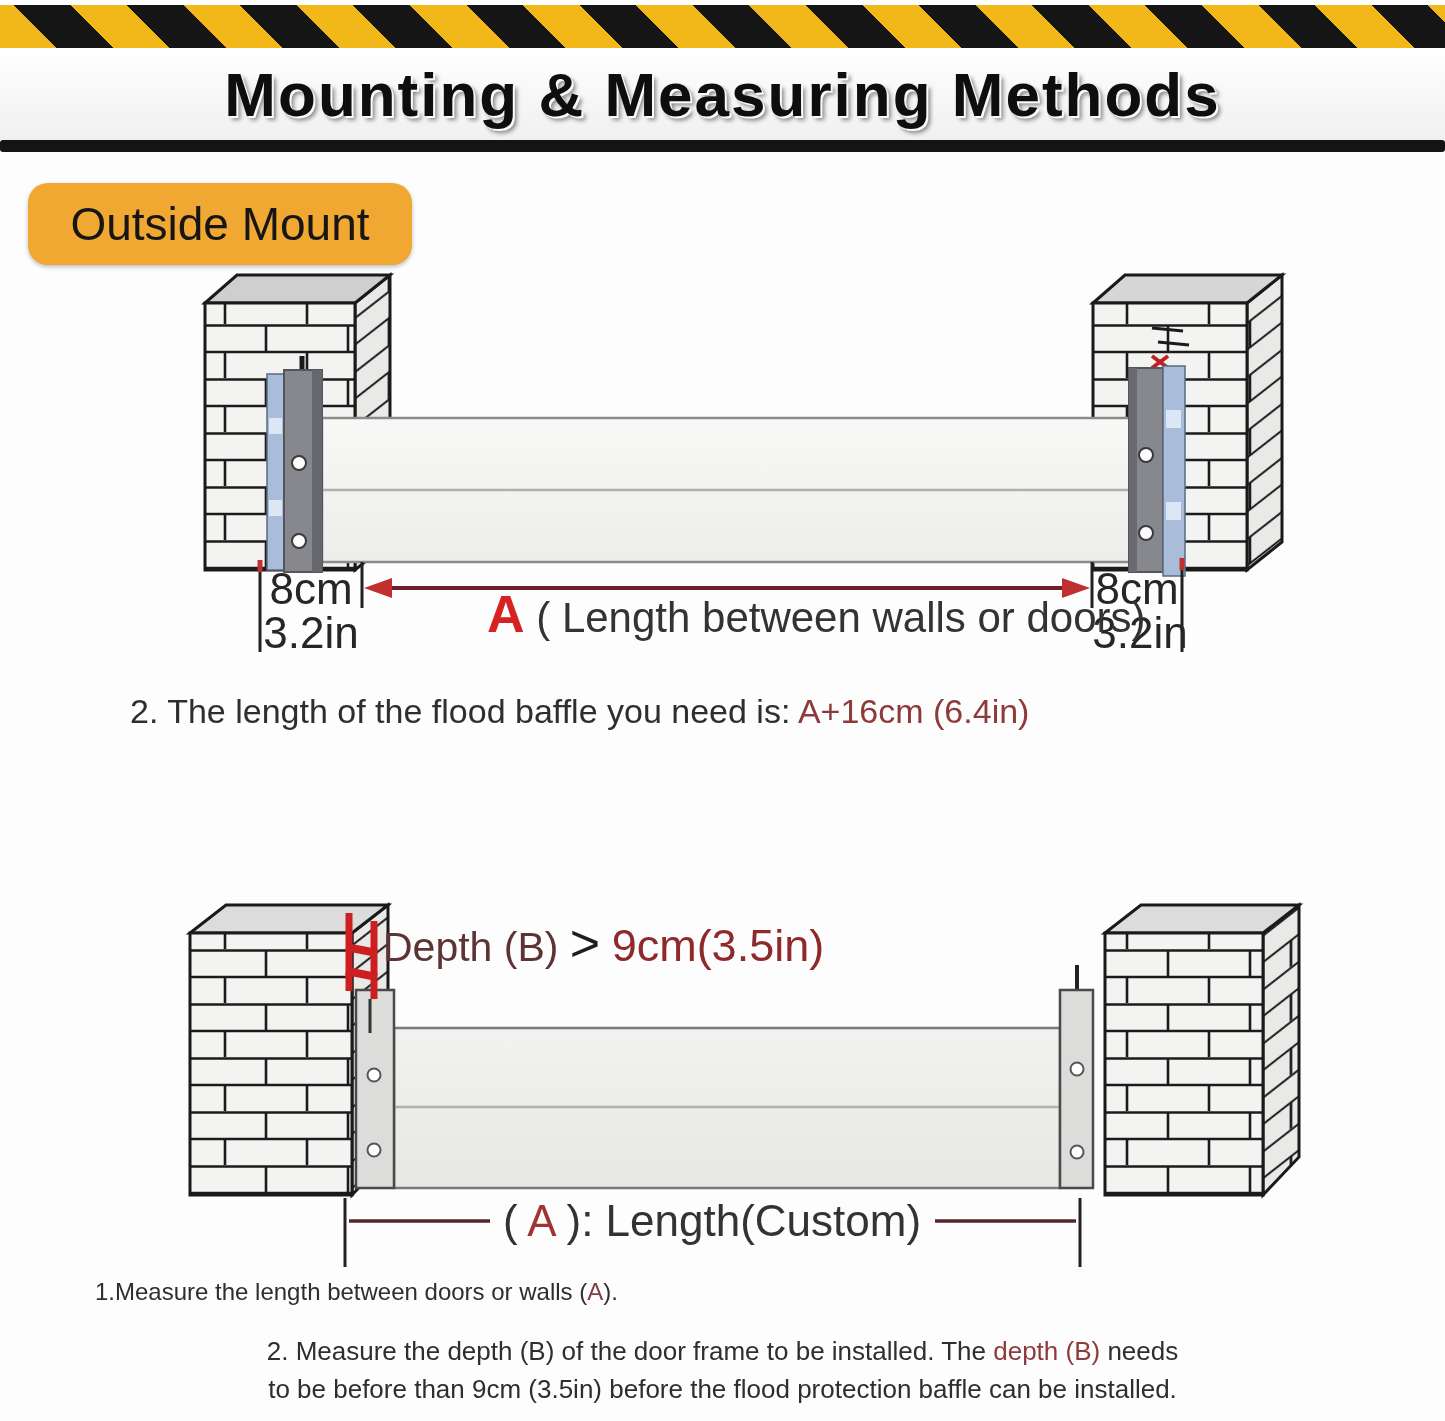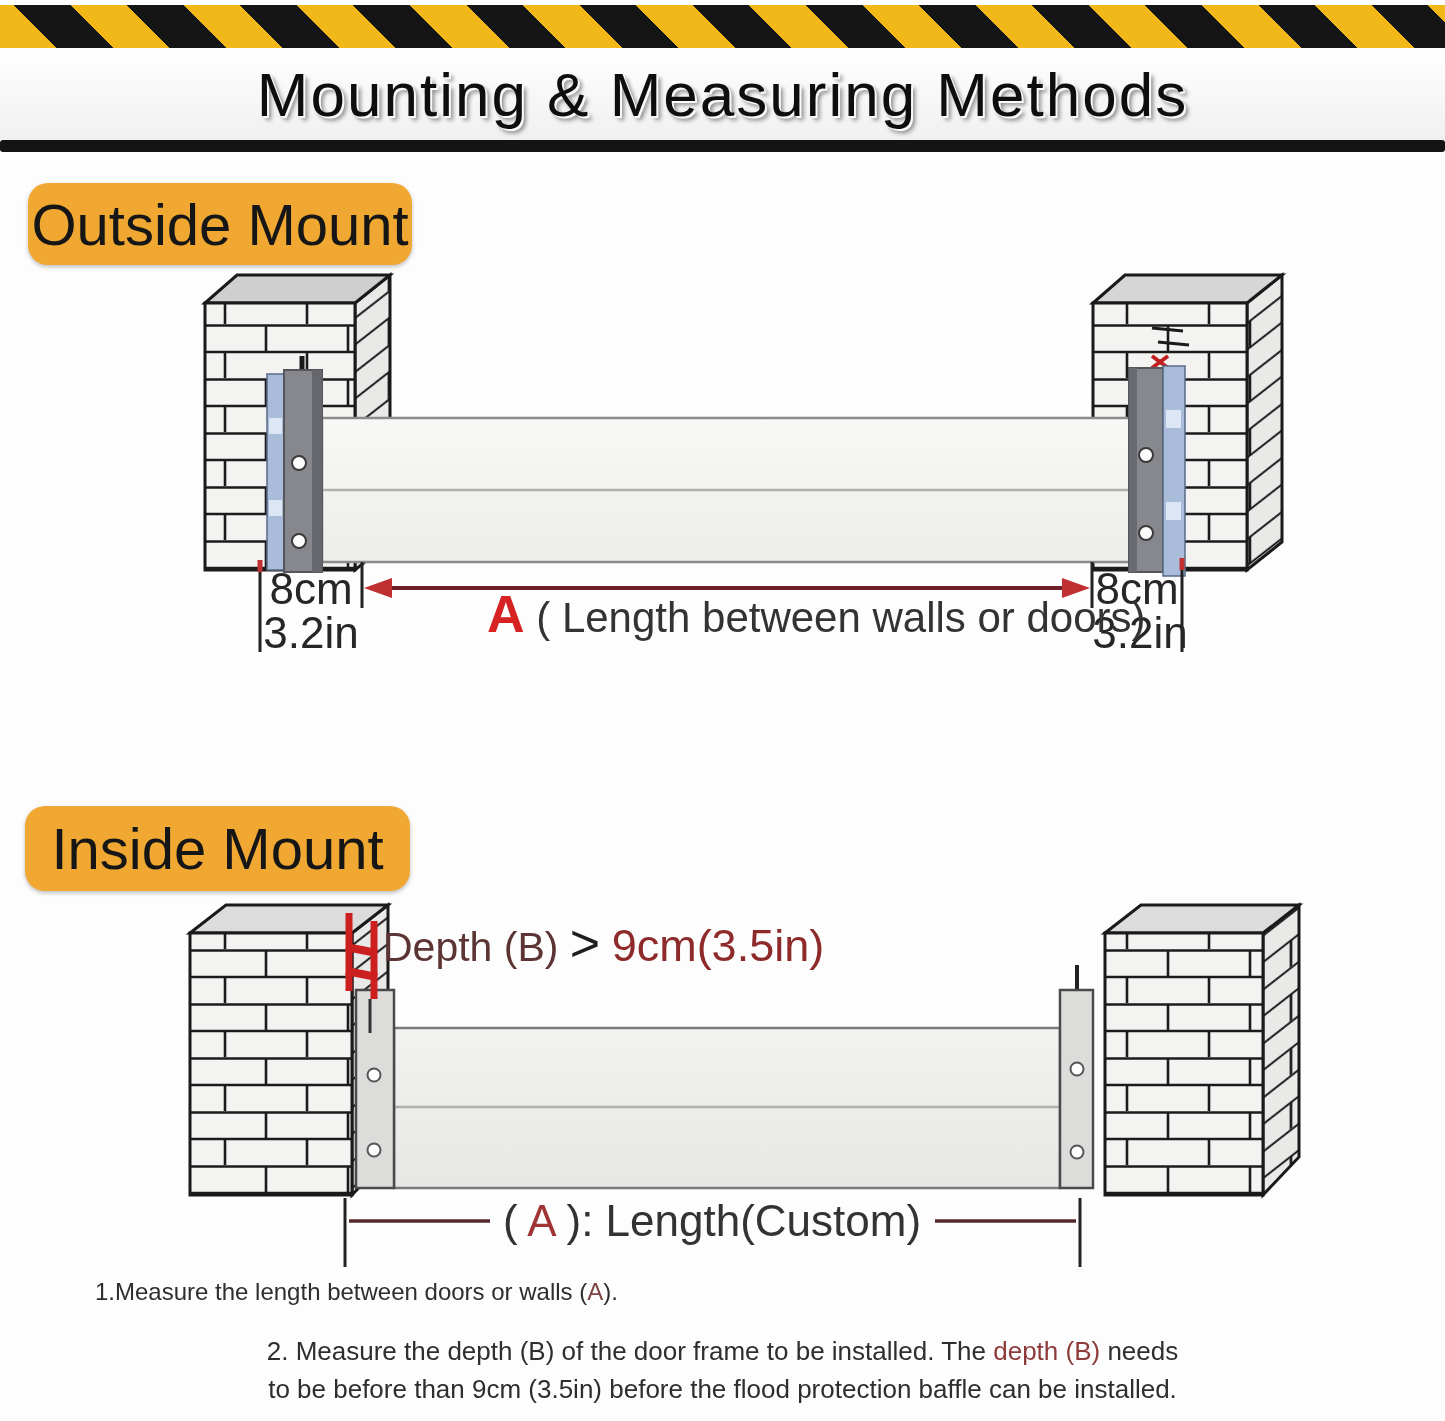--- a/index.html
+++ b/index.html
@@ -13,29 +13,29 @@
     position:absolute;top:5px;left:0;width:100%;height:43px;
     background:repeating-linear-gradient(45deg,
       #f2b719 0px,#f2b719 40px,#151515 40px,#151515 80px);
   }
   .title-band{
     position:absolute;top:48px;left:0;width:100%;height:92px;
     background:linear-gradient(#ffffff,#f0f0f0);
     display:flex;align-items:center;justify-content:center;
   }
   .page-title{
-    margin:12px;font-size:62px;font-weight:400;letter-spacing:2px;color:#0e0e0e;
+    margin:12px;font-size:62px;font-weight:700;letter-spacing:2px;color:#0e0e0e;
     text-shadow:2px 2px 0 #fafafa,4px 4px 4px rgba(0,0,0,.45);
     white-space:nowrap;
   }
   .banner-bar{position:absolute;top:140px;left:0;width:100%;height:12px;background:#141414;border-radius:3px;}
   
   .section-label{
     position:absolute;display:flex;align-items:center;justify-content:center;
-    background:#f0a832;border-radius:20px;color:#161616;font-size:58px;
+    background:#f0a832;border-radius:20px;color:#161616;font-size:46px;
     box-shadow:0 2px 4px rgba(0,0,0,.25);white-space:nowrap;
   }
   .label-outside{left:28px;top:183px;width:384px;height:82px;}
   .label-inside{left:25px;top:806px;width:385px;height:85px;}
   
   .svg-abs{position:absolute;left:0;}
   svg text{font-family:"Liberation Sans","DejaVu Sans",sans-serif;}
   
   .steps-outside{position:absolute;left:130px;top:686px;}
   .steps-outside p{margin:0;font-size:34px;line-height:50px;color:#2e2e2e;}
@@ -55,23 +55,20 @@
   <div class="banner">
     <div class="hazard"></div>
     <div class="title-band">
       <h1 class="page-title">Mounting &amp; Measuring Methods</h1>
     </div>
     <div class="banner-bar"></div>
   </div>
 
   <div class="section-label label-outside">
     <span>Outside Mount</span>
-  </div>
-  <div class="section-label label-inside">
-    <span>Inside Mount</span>
   </div>
 
   <svg class="svg-abs" style="top:270px" width="1445" height="410" viewBox="0 0 1445 410" role="img">
     <defs>
       <pattern id="brick" width="82" height="54" patternUnits="userSpaceOnUse">
         <rect width="82" height="54" fill="#f3f3f1"></rect>
         <path d="M0,1.5 H82 M0,28 H82" stroke="#1b1b1b" stroke-width="2.6" fill="none"></path>
         <path d="M20,1.5 V28 M61,28 V54" stroke="#1b1b1b" stroke-width="2.6" fill="none"></path>
       </pattern>
       <pattern id="brickR" width="82" height="54" patternUnits="userSpaceOnUse" patternTransform="skewY(-38)">
@@ -148,20 +145,21 @@
       <polygon points="364,318 392,308 392,328" fill="#c03030"></polygon>
       <polygon points="1090,318 1062,308 1062,328" fill="#c03030"></polygon>
       <text x="487" y="362" font-size="42">
         <tspan fill="#d62222" font-weight="bold" font-size="52">A</tspan>
         <tspan fill="#333333">( Length between walls or doors)</tspan>
       </text>
     </g>
   </svg>
 
   <div class="steps-outside">
+    <p><span>2. The length of the flood baffle you need is: </span><span class="red-txt">A+16cm (6.4in)</span></p>
   </div>
 
   <svg class="svg-abs" style="top:895px" width="1445" height="375" viewBox="0 0 1445 375" role="img">
     <defs>
       <linearGradient id="barrierGrad2" x1="0" y1="0" x2="0" y2="1">
         <stop offset="0" stop-color="#f2f2f0"></stop>
           <stop offset="1" stop-color="#e7e7e5"></stop>
       </linearGradient>
     </defs>
 

